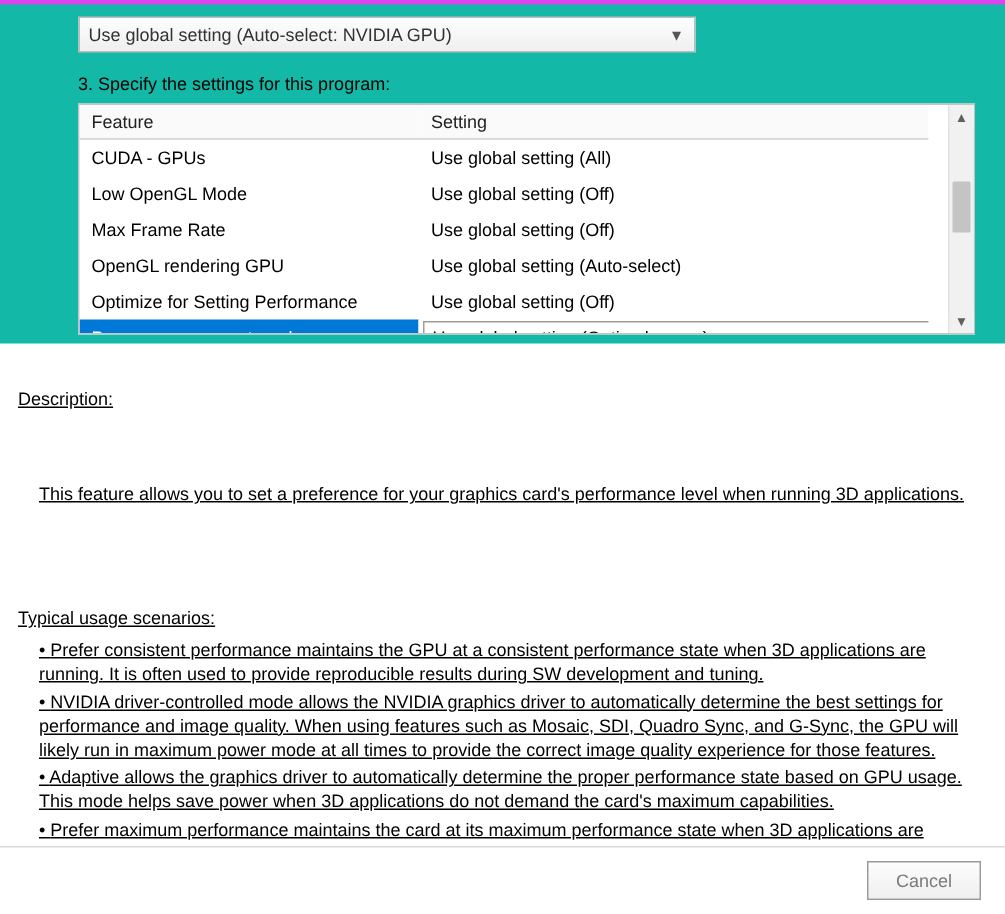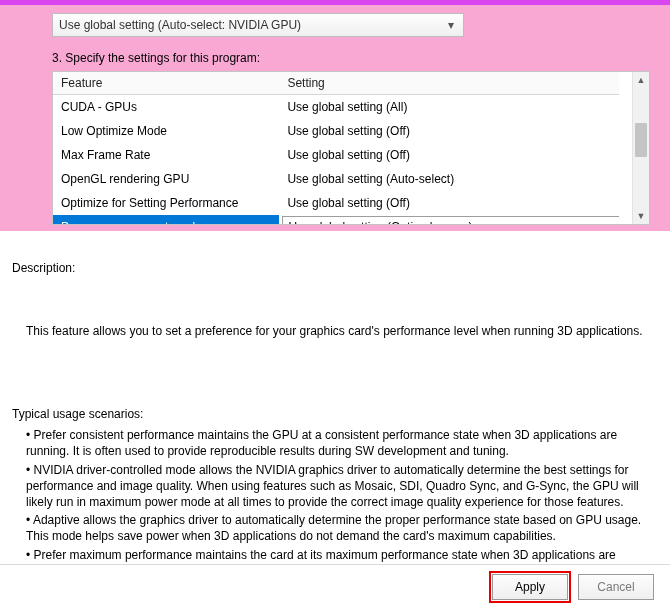--- a/index.html
+++ b/index.html
@@ -7,23 +7,23 @@
     padding: 0;
     width: 670px;
     height: 609px;
     font-family: "Segoe UI", Tahoma, sans-serif;
     font-size: 12px;
     color: #000;
     background: #ffffff;
     overflow: hidden;
   }
   .top-panel {
-    background: #f9a8d4;
+    background: #14b8a6;
     padding: 0 12px 6px 12px;
-    border-top: 5px solid #d946ef;
+    border-top: 3px solid #d946ef;
   }
   .dropdown-wrapper {
     padding: 8px 0 10px 40px;
   }
   .global-select {
     width: 400px;
     height: 22px;
     border: 1px solid #bdbdbd;
     background: linear-gradient(#fefefe,#efefef);
     display: flex;
@@ -105,20 +105,21 @@
   .sb-thumb {
     position:absolute;
     left:2px; right:2px;
     top: 35px;
     height: 34px;
     background:#c4c4c4;
     border-radius:1px;
   }
   .description-block {
     padding: 16px 12px 0 12px;
+    text-decoration: underline;
   }
   .desc-heading { margin: 14px 0 4px 0; }
   .desc-text { margin-left: 14px; line-height: 1.35; margin-top: 48px; }
   .usage-heading { margin: 68px 0 6px 0; padding-left:0; }
   .usage-list {
     margin: 0 14px 0 14px;
     line-height: 1.35;
   }
   .usage-list .item { margin-bottom: 2px; }
   .footer {
@@ -173,21 +174,21 @@
             <th style="width:40%;">Feature</th>
             <th>Setting</th>
           </tr>
         </thead>
         <tbody>
           <tr>
             <td>CUDA - GPUs</td>
             <td>Use global setting (All)</td>
           </tr>
           <tr>
-            <td>Low Optimize Mode</td>
+            <td>Low OpenGL Mode</td>
             <td>Use global setting (Off)</td>
           </tr>
           <tr>
             <td>Max Frame Rate</td>
             <td>Use global setting (Off)</td>
           </tr>
           <tr>
             <td>OpenGL rendering GPU</td>
             <td>Use global setting (Auto-select)</td>
           </tr>
@@ -224,19 +225,16 @@
   <div class="usage-heading">Typical usage scenarios:</div>
   <div class="usage-list">
     <div class="item bullet-dot">Prefer consistent performance maintains the GPU at a consistent performance state when 3D applications are running. It is often used to provide reproducible results during SW development and tuning.</div>
     <div class="item bullet-dot">NVIDIA driver-controlled mode allows the NVIDIA graphics driver to automatically determine the best settings for performance and image quality. When using features such as Mosaic, SDI, Quadro Sync, and G-Sync, the GPU will likely run in maximum power mode at all times to provide the correct image quality experience for those features.</div>
     <div class="item bullet-dot">Adaptive allows the graphics driver to automatically determine the proper performance state based on GPU usage. This mode helps save power when 3D applications do not demand the card's maximum capabilities.</div>
     <div class="item bullet-dot">Prefer maximum performance maintains the card at its maximum performance state when 3D applications are running regardless of GPU usage, which can increase power consumption.</div>
   </div>
 </div>
 
 <div class="footer">
-  <div class="btn apply-highlight">
-      <span>Apply</span>
-    </div>
   <div class="btn cancel-btn">
       <span>Cancel</span>
     </div>
 </div>
 
 </body></html>

